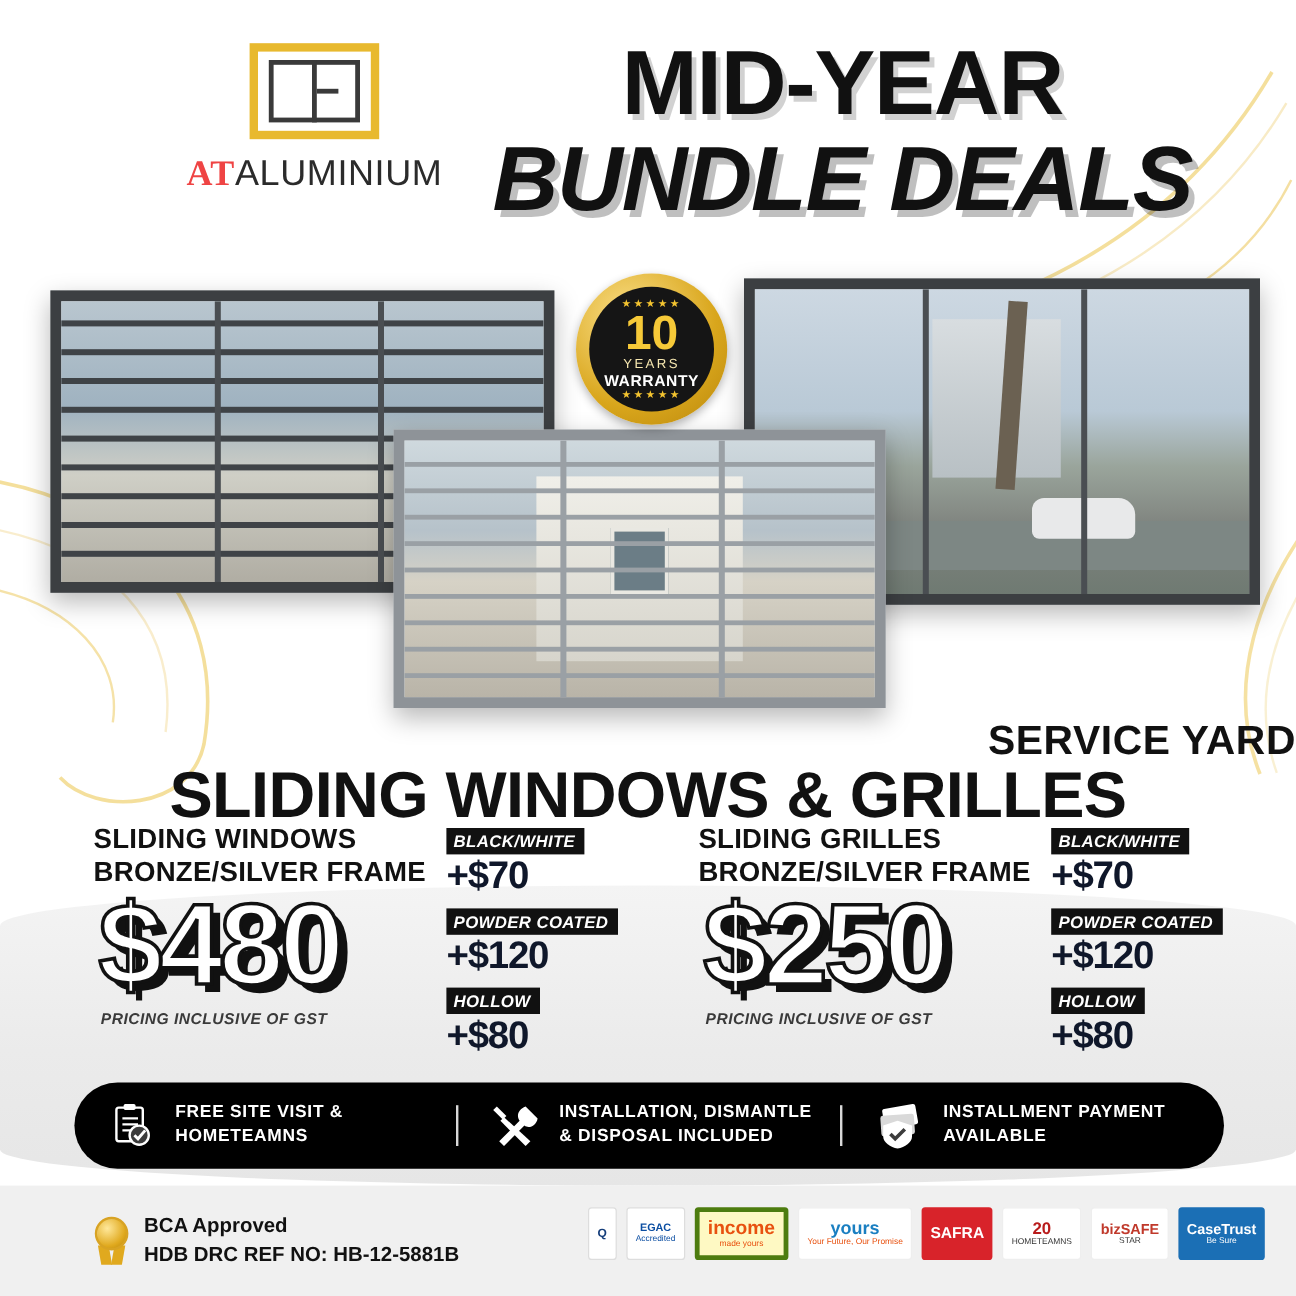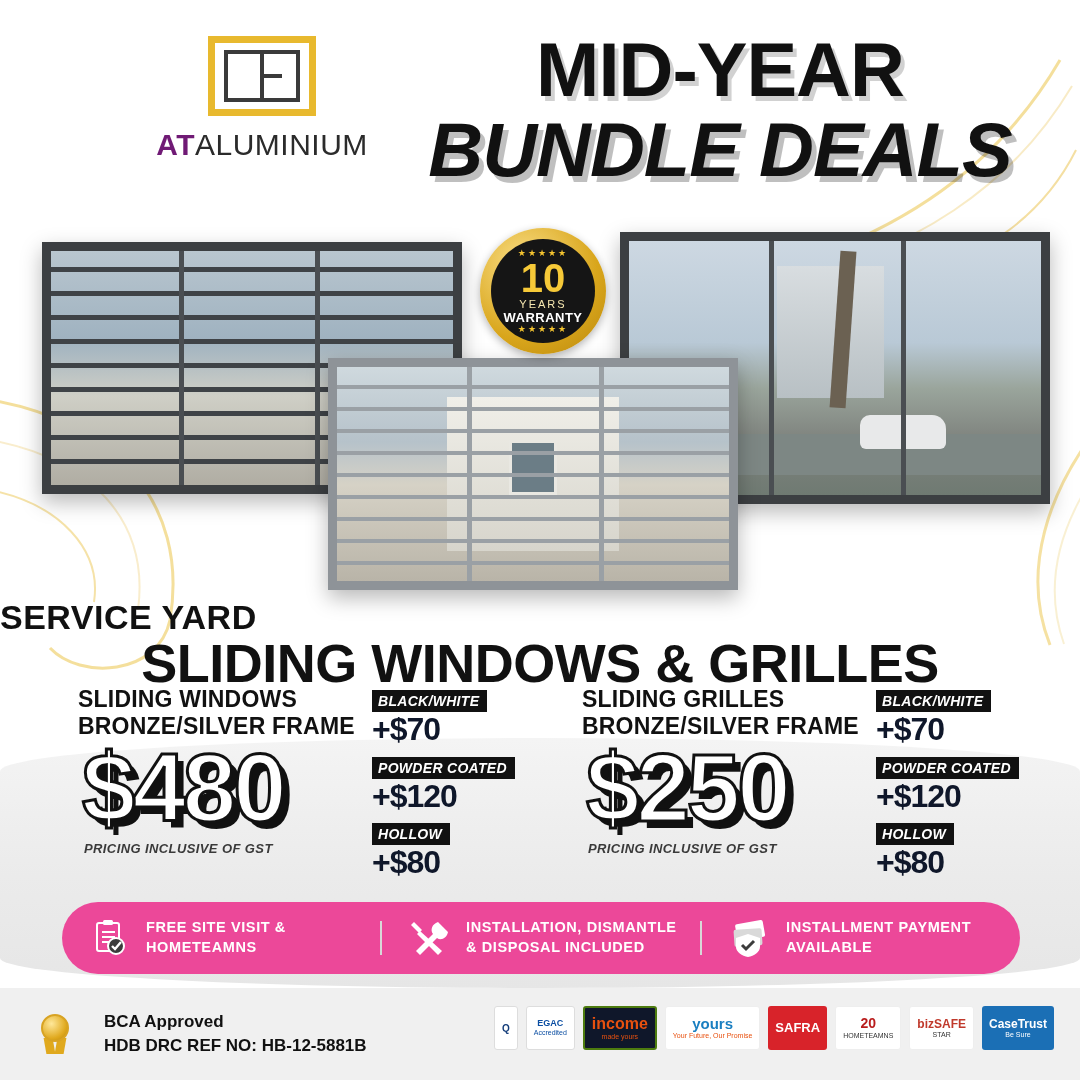--- a/index.html
+++ b/index.html
@@ -53,26 +53,26 @@
   .logo-mark .handle {
     position: absolute; left: 50%; top: 50%;
     width: 18px; height: 4px; background: #3a3a3a;
     transform: translate(2px,-2px);
   }
   .logo-text {
     margin-top: 12px;
     font-size: 30px; font-weight: bold; letter-spacing: .5px;
     white-space: nowrap;
   }
-  .logo-text .at { color: #701a75; }
+  .logo-text .at { color: #ef4444; font-family: Liberation Serif, serif; }
   .logo-text .alu { color: #2b2b2b; font-weight: normal; }
 
   
   .headline {
-    position: absolute; left: 390px; top: 34px; width: 660px;
+    position: absolute; left: 372px; top: 34px; width: 660px;
     text-align: center;
   }
   .headline .line1 {
     font-size: 76px; font-weight: bold; letter-spacing: -1px;
     color: #111; line-height: .95;
     text-shadow: 4px 5px 0 rgba(0,0,0,.18);
   }
   .headline .line2 {
     font-size: 76px; font-weight: bold; font-style: italic;
     letter-spacing: -1px; color: #111; line-height: 1.05;
@@ -163,21 +163,21 @@
     color: #f4c430;
   }
   .badge .dots { font-size: 9px; letter-spacing: 2px; color: #f4c430; line-height: 1; }
   .badge .num { font-size: 40px; font-weight: bold; color: #f6c938; line-height: .95; margin: 1px 0; }
   .badge .years { font-size: 11px; letter-spacing: 2px; color: #f6e7b0; }
   .badge .warranty { font-size: 13px; font-weight: bold; letter-spacing: .5px; color: #ffffff; }
 
   
   .svc-yard {
     position: absolute; left: 0; top: 598px; width: 1080px;
-    text-align: left;
+    text-align: right;
     font-size: 34px; font-weight: bold; letter-spacing: .5px; color: #111;
   }
   .sliding-title {
     position: absolute; left: 0; top: 632px; width: 1080px;
     text-align: center;
     font-size: 54px; font-weight: bold; letter-spacing: -.5px; color: #111;
   }
 
   
   .price-block { position: absolute; }
@@ -213,41 +213,41 @@
   }
   .addon .val {
     font-size: 32px; font-weight: bold; color: #0f172a; line-height: 1.05;
     letter-spacing: -1px; margin-top: 1px;
   }
 
   
   .features {
     position: absolute; left: 62px; top: 902px;
     width: 958px; height: 72px;
-    background: #ec4899; border-radius: 36px;
+    background: #000000; border-radius: 36px;
     display: flex; align-items: center;
   }
   .feature {
     flex: 1; display: flex; align-items: center; gap: 14px;
     padding: 0 10px 0 24px; color: #fff;
   }
   .feature .f-icon { width: 46px; flex: 0 0 46px; display: flex; justify-content: center; }
   .feature .f-text {
     font-size: 14.5px; font-weight: bold; letter-spacing: .6px; line-height: 1.35;
   }
   .f-sep { width: 2px; height: 34px; background: #d8d8d8; flex: 0 0 2px; }
 
   
   .footer {
     position: absolute; left: 0; top: 988px; width: 1080px; height: 92px;
     background: #f0f0f0;
     display: flex; align-items: center;
   }
   .bca {
-    display: flex; align-items: center; gap: 32px; padding-left: 38px;
+    display: flex; align-items: center; gap: 10px; padding-left: 76px;
   }
   .bca .rosette { width: 34px; height: 40px; position: relative; }
   .bca .rosette .circ {
     position: absolute; top: 0; left: 3px; width: 28px; height: 28px;
     border-radius: 50%;
     background: radial-gradient(circle at 35% 32%, #ffe89a, #e0a91e 65%, #b8860b);
     border: 2px solid #d8a323;
   }
   .bca .rosette .rib1, .bca .rosette .rib2 {
     position: absolute; bottom: 0; width: 9px; height: 16px; background: #e0a91e;
@@ -260,21 +260,21 @@
     position: absolute; right: 26px; top: 1006px;
     display: flex; align-items: center; gap: 8px;
   }
   .plogo {
     height: 44px; display: flex; align-items: center; justify-content: center;
     font-size: 10px; font-weight: bold; color: #fff; padding: 0 7px;
     border-radius: 3px; text-align: center; line-height: 1.1;
   }
   .plogo.white { background: #ffffff; color: #143d7a; border: 1px solid #ddd; }
   .plogo.egac  { background: #ffffff; color: #0b4ea2; border: 1px solid #ddd; font-size: 9px; }
-  .plogo.income{ background: #0f172a; color: #e8510f; border: 2px solid #4d7c0f; }
+  .plogo.income{ background: #fef9c3; color: #e8510f; border: 4px solid #4d7c0f; }
   .plogo.apex  { background: #ffffff; color: #1a7fc1; border: 1px solid #eee; }
   .plogo.safra { background: #d8232a; }
   .plogo.hgb   { background: #ffffff; color: #c0392b; border: 1px solid #eee; font-size: 9px; }
   .plogo.bizsafe{ background: #ffffff; color: #c0392b; border: 1px solid #eee; }
   .plogo.casetrust{ background: #1b6fb5; }
 
   .sub { font-size: 7px; font-weight: normal; display: block; }
 </style>
 </head>
 <body>

